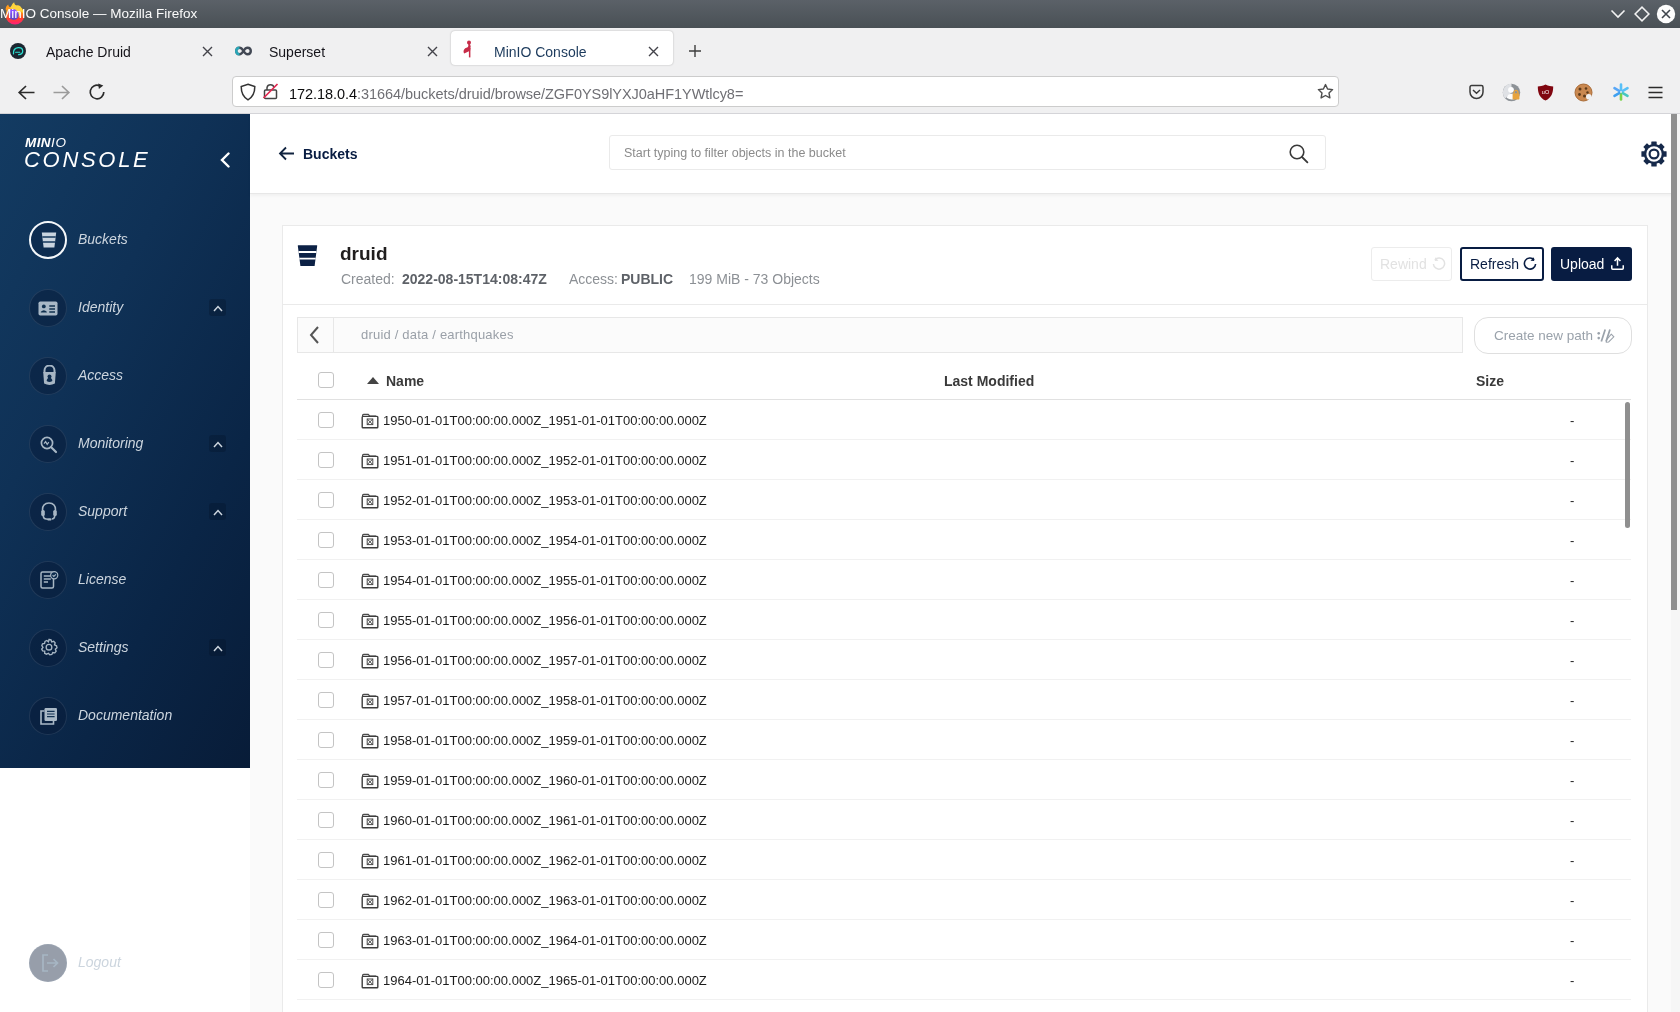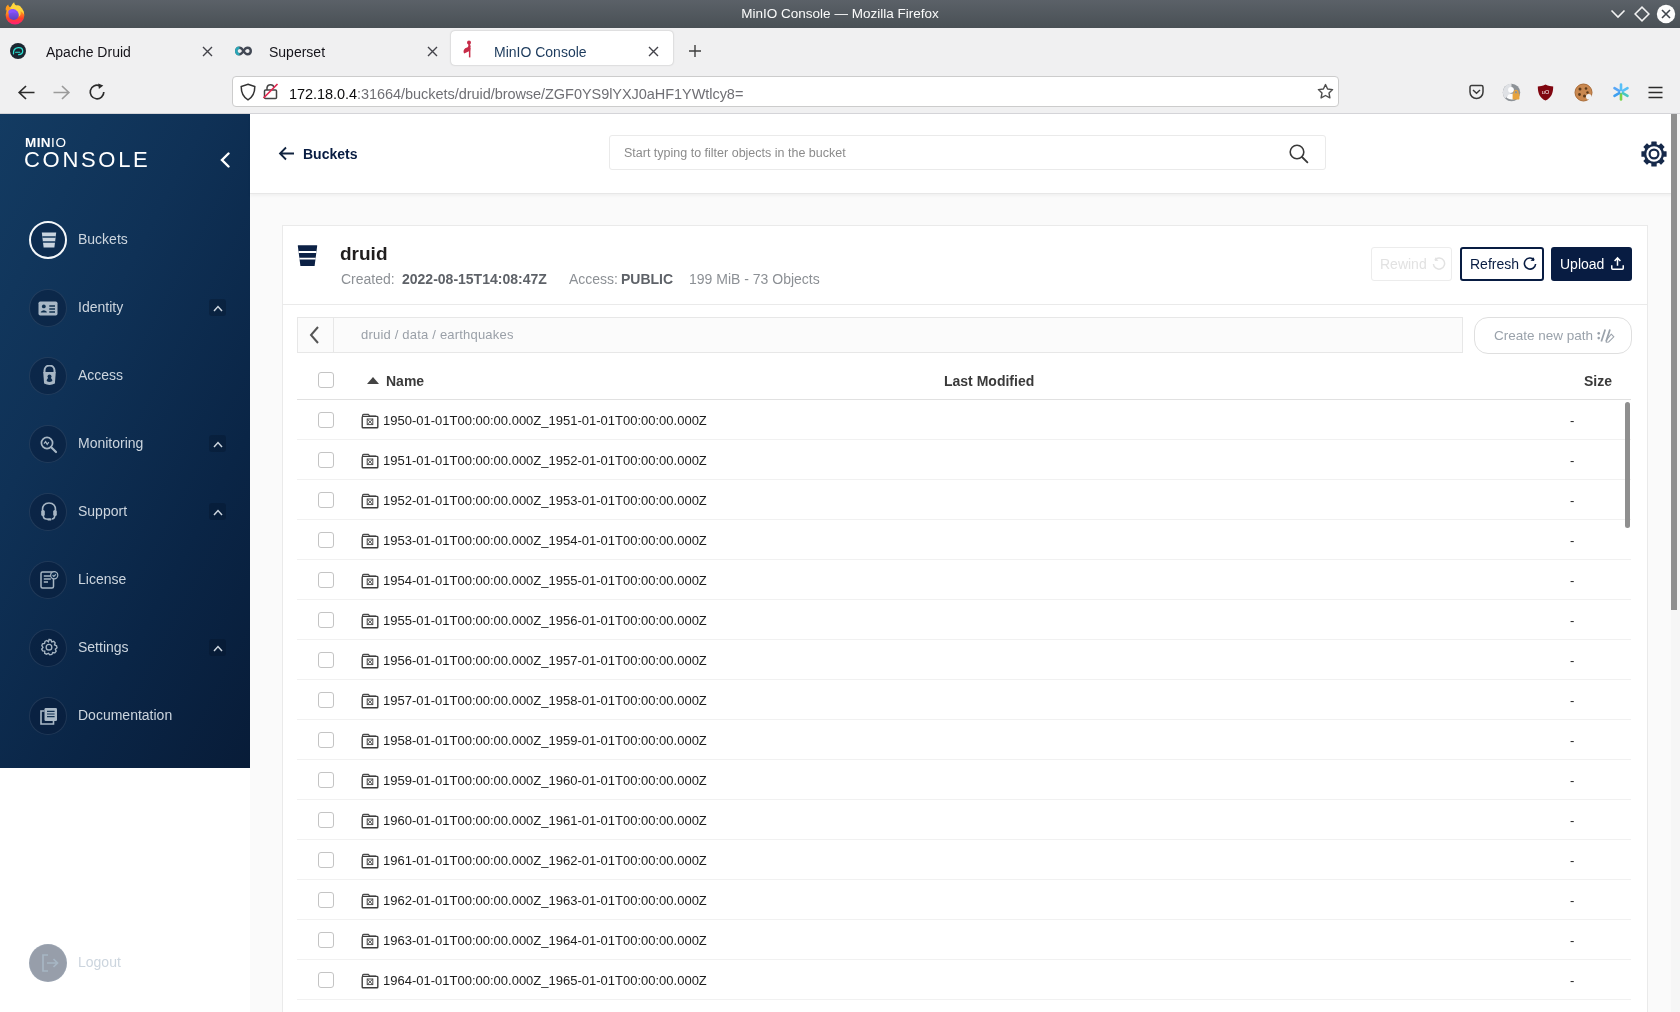--- a/index.html
+++ b/index.html
@@ -1,31 +1,31 @@
 <!DOCTYPE html>
 <html><head>
 <meta charset="utf-8">
 <style>
 * { margin:0; padding:0; box-sizing:border-box; }
 html,body { width:1680px; height:1012px; overflow:hidden; font-family:"Liberation Sans", sans-serif; }
 .abs { position:absolute; }
 
 #titlebar { left:0; top:0; width:1680px; height:28px; background:linear-gradient(#5b6168,#495055); }
-#titletext { left:0; top:0; width:1680px; height:28px; line-height:28px; text-align:center; color:#fbfbfb; font-size:13.5px; }
+#titletext { left:0; top:0; width:1680px; height:28px; line-height:28px; text-align:left; color:#fbfbfb; font-size:13.5px; }
 
 #tabbar { left:0; top:28px; width:1680px; height:44px; background:#f0f0f1; }
 .tabtitle { font-size:14px; color:#15141a;margin-left:12px; }
 #activetab { left:451px; top:31px; width:222px; height:34px; background:#fff; border-radius:4px; box-shadow:0 0 2px rgba(0,0,0,0.28); }
 
 #navbar { left:0; top:72px; width:1680px; height:42px; background:#f0f0f1; border-bottom:1px solid #d4d4d8; }
 #urlfield { left:232px; top:76px; width:1107px; height:31px; background:#fff; border:1px solid #ccc; border-radius:4px; }
 #urltext { left:289px; top:86px; font-size:14.5px; letter-spacing:-0.05px; color:#0c0c0d; white-space:nowrap; }
 #urltext span { color:#6f6f74; }
 
-#sidebar { left:0; top:114px; width:250px; height:654px; background:linear-gradient(118deg,#133b62 0%,#0f3156 35%,#0a2546 70%,#081c38 100%); }
+#sidebar { left:0; top:114px; width:250px; height:654px; background:linear-gradient(118deg,#133b62 0%,#0f3156 35%,#0a2546 70%,#081c38 100%);font-style:italic; }
 .menuitem { position:absolute; left:0; width:250px; height:38px; }
 .menucircle { position:absolute; left:29px; top:0; width:38px; height:38px; border-radius:50%; background:rgba(6,24,52,0.42); border:1px solid rgba(170,192,214,0.14); }
 .menucircle.sel { border:2px solid #f4f7fa; background:rgba(6,24,52,0.3); }
 .menutext { position:absolute; left:78px; top:10px; font-size:14px; color:#ccd5de; }
 
 #mainbg { left:250px; top:114px; width:1430px; height:898px; background:#fafafa; }
 #pageheader { left:250px; top:114px; width:1430px; height:80px; background:#fff; border-bottom:1px solid #e7e7e7; box-shadow:0 2px 3px rgba(0,0,0,0.04); }
 #backlink { left:303px; top:146px; font-size:14px; font-weight:bold; color:#081c42; }
 #searchbox { left:609px; top:135px; width:717px; height:35px; background:#fff; border:1px solid #eaeaea; border-radius:3px; }
 #searchph { left:624px; top:146px; font-size:12.5px; color:#8b8b8b; }
@@ -373,21 +373,21 @@
     <path d="M9.5 1.5 L5 15.5 M15 1.5 L10.5 15.5" stroke="#9aa2ab" stroke-width="2"></path>
     <path d="M16.5 7 L19.5 10 L13.5 16 L10.8 16.2 L11 13.5 Z" fill="none" stroke="#9aa2ab" stroke-width="1.2"></path>
   </svg>
 <div class="abs" id="thead"></div>
 <div class="abs checkbox" style="left:318px; top:372px;"></div>
 <svg class="abs" style="left:367px;top:377px" width="12" height="7" viewBox="0 0 12 7">
     <path d="M6 0 L12 7 H0 Z" fill="#444"></path>
   </svg>
 <div class="abs th" style="left:386px;">Name</div>
 <div class="abs th" style="left:944px;">Last Modified</div>
-<div class="abs th" style="left:1584px;">Size</div>
+<div class="abs th" style="left:1476px;">Size</div>
 <div id="rows">
     <div class="row" style="top:400px">
       <div class="rcheck"></div>
       <svg class="ficon" width="18" height="16" viewBox="0 0 18 16">
         <path d="M1.6 3.6 V2.4 A1 1 0 0 1 2.6 1.4 H7.2 L8.8 3.2 H15" stroke="#4c4c4c" stroke-width="1.2" fill="none"></path>
         <rect x="1.2" y="3.4" width="15.6" height="11.4" rx="0.8" stroke="#3e3e3e" stroke-width="1.4" fill="none"></rect>
         <rect x="6.2" y="6" width="5.6" height="5.6" stroke="#4c4c4c" stroke-width="1" fill="none"></rect>
         <path d="M6.2 6 L11.8 11.6 M11.8 6 L6.2 11.6" stroke="#4c4c4c" stroke-width="1"></path>
       </svg>
       <span class="fname">1950-01-01T00:00:00.000Z_1951-01-01T00:00:00.000Z</span>

